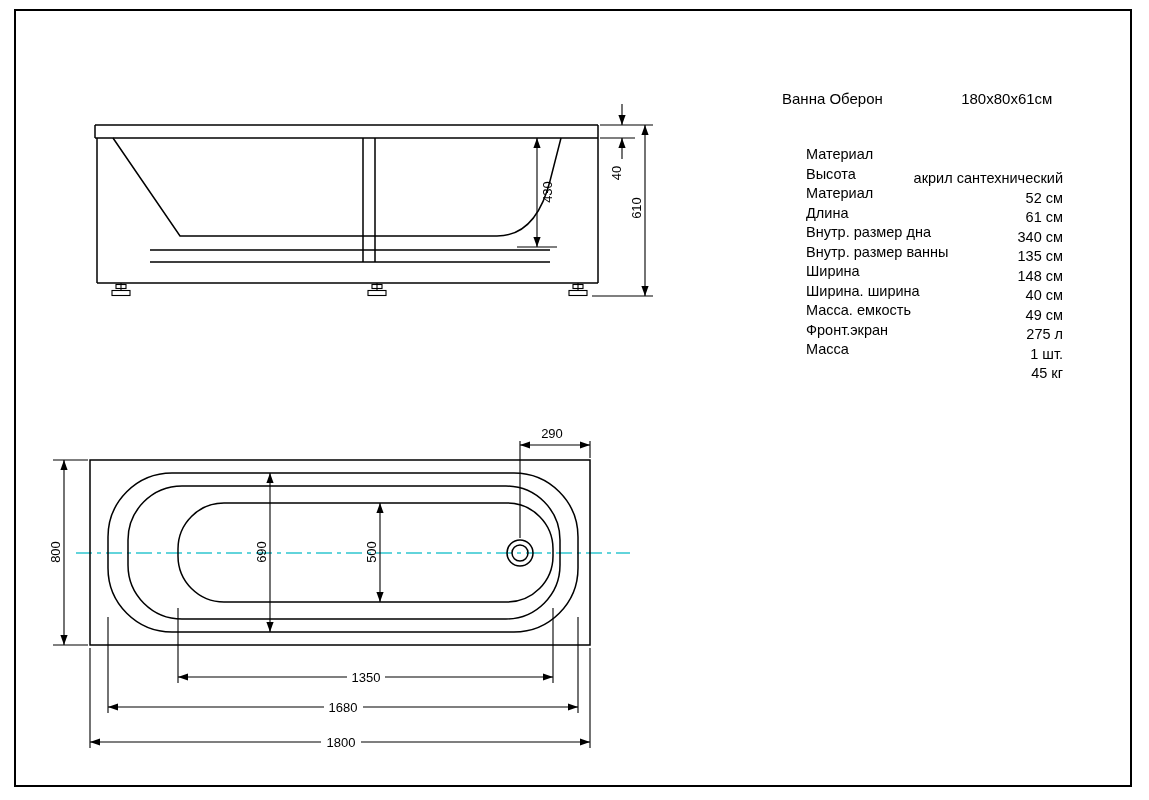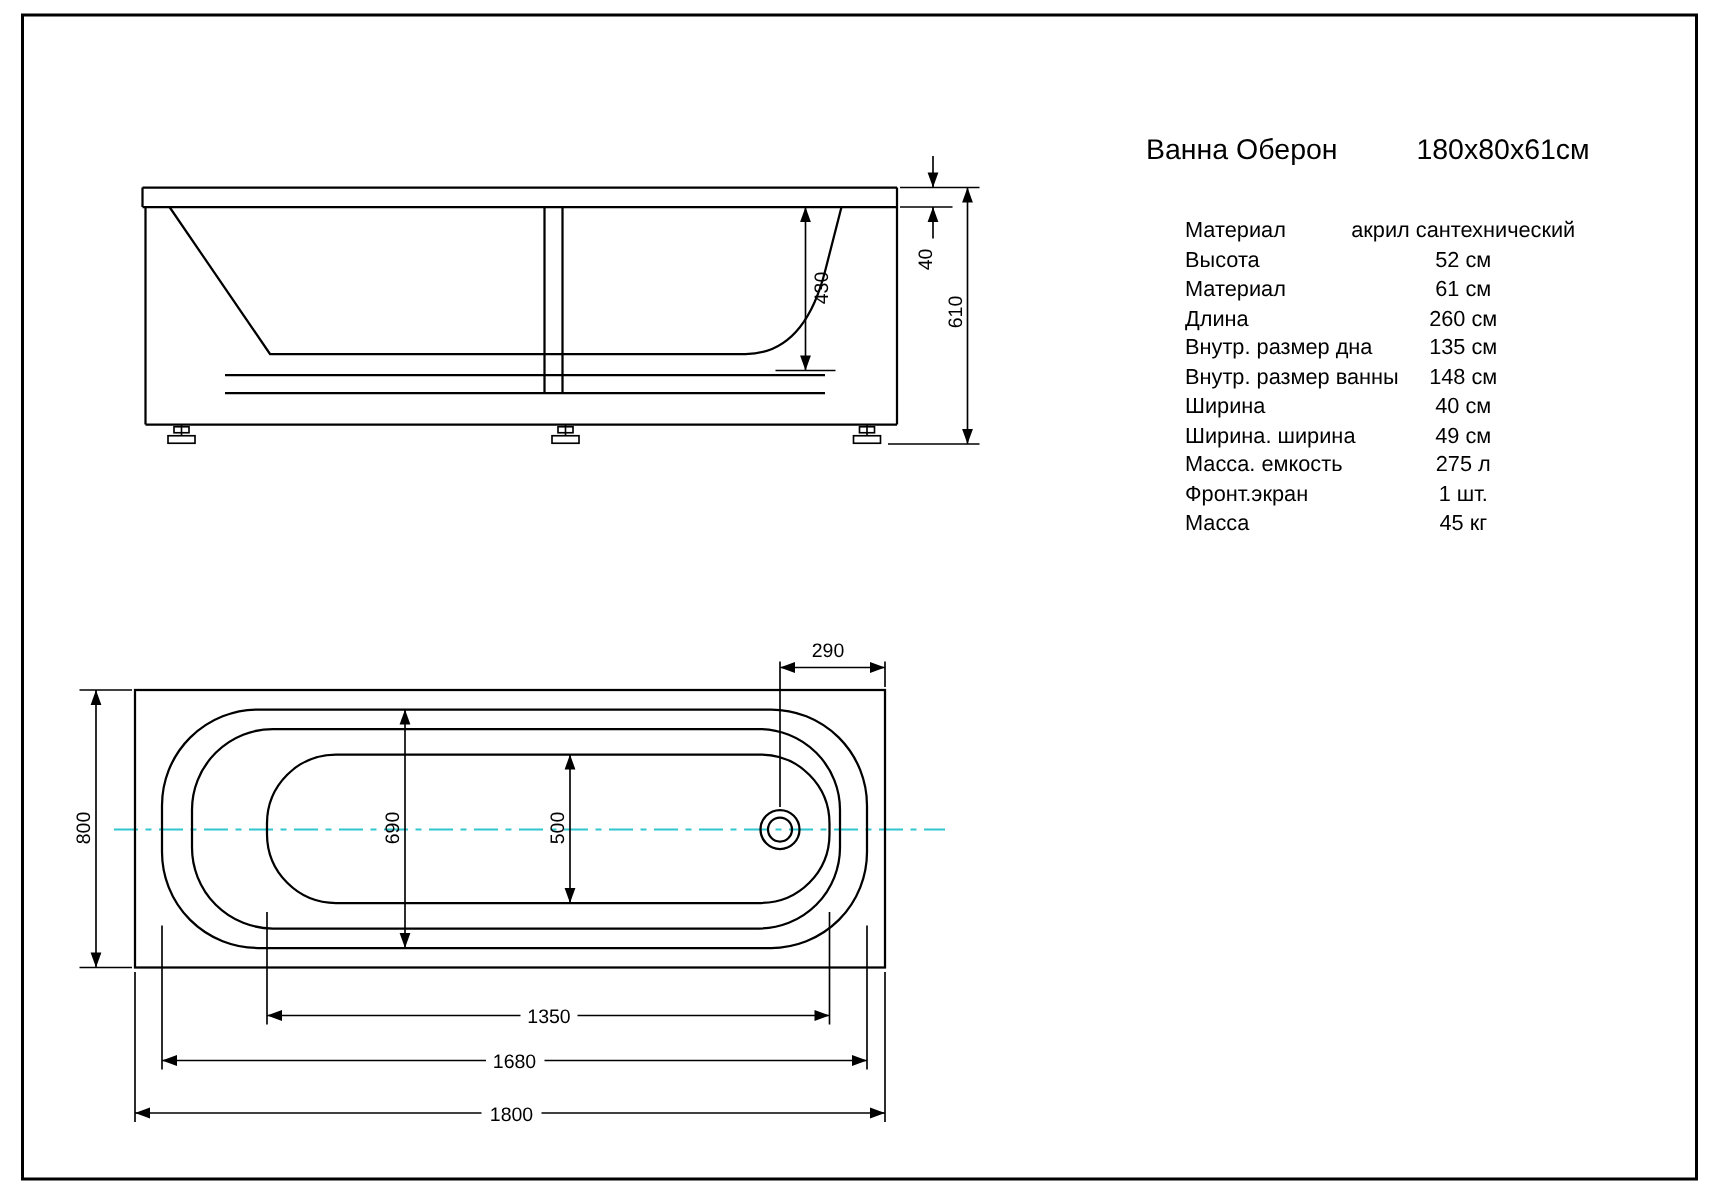--- a/index.html
+++ b/index.html
@@ -6,26 +6,26 @@
   .page{position:relative;width:1149px;height:800px;background:#fff;
         font-family:"Liberation Sans",sans-serif;color:#000;overflow:hidden;}
   .frame{position:absolute;left:14px;top:9px;width:1118px;height:778px;
          border:2px solid #000;box-sizing:border-box;}
   svg{position:absolute;left:0;top:0;}
   .ln{fill:none;stroke:#000;stroke-width:1.5px;}
   .thin{fill:none;stroke:#000;stroke-width:1.1px;}
   .cl{fill:none;stroke:#2fc6cf;stroke-width:1.3px;stroke-dasharray:16 5 4 5;}
   .dim-text{font-family:"Liberation Sans",sans-serif;font-size:13px;fill:#000;}
   .mask{fill:#ffffff;stroke:none;}
-  .title-row{position:absolute;left:764px;top:90px;font-size:19px;white-space:nowrap;}
+  .title-row{position:absolute;left:782px;top:90px;font-size:15px;white-space:nowrap;}
   .title-name{display:inline-block;width:175px;}
   .specs{position:absolute;left:790px;top:146px;font-size:14.5px;}
   .spec-row{position:relative;height:19.5px;}
-  .spec-label{position:absolute;left:0;white-space:nowrap;}
-  .spec-value{position:absolute;left:98px;width:175px;text-align:center;white-space:nowrap;}
+  .spec-label{position:absolute;left:16px;white-space:nowrap;}
+  .spec-value{position:absolute;left:98px;width:175px;text-align:right;white-space:nowrap;margin-top:24px;}
 </style>
 </head>
 <body>
 
 <div class="page">
   <div class="frame"></div>
 
   <svg width="1149" height="800" viewBox="0 0 1149 800">
     <defs>
       <marker id="arr" viewBox="0 0 12 12" refX="11" refY="6" markerWidth="12" markerHeight="12" markerUnits="userSpaceOnUse" orient="auto-start-reverse">
@@ -134,21 +134,21 @@
     <div class="spec-row">
       <span class="spec-label">Высота</span>
       <span class="spec-value">52 см</span>
     </div>
     <div class="spec-row">
       <span class="spec-label">Материал</span>
       <span class="spec-value">61 см</span>
     </div>
     <div class="spec-row">
       <span class="spec-label">Длина</span>
-      <span class="spec-value">260 см</span>
+      <span class="spec-value">340 см</span>
     </div>
     <div class="spec-row">
       <span class="spec-label">Внутр. размер дна</span>
       <span class="spec-value">135 см</span>
     </div>
     <div class="spec-row">
       <span class="spec-label">Внутр. размер ванны</span>
       <span class="spec-value">148 см</span>
     </div>
     <div class="spec-row">

